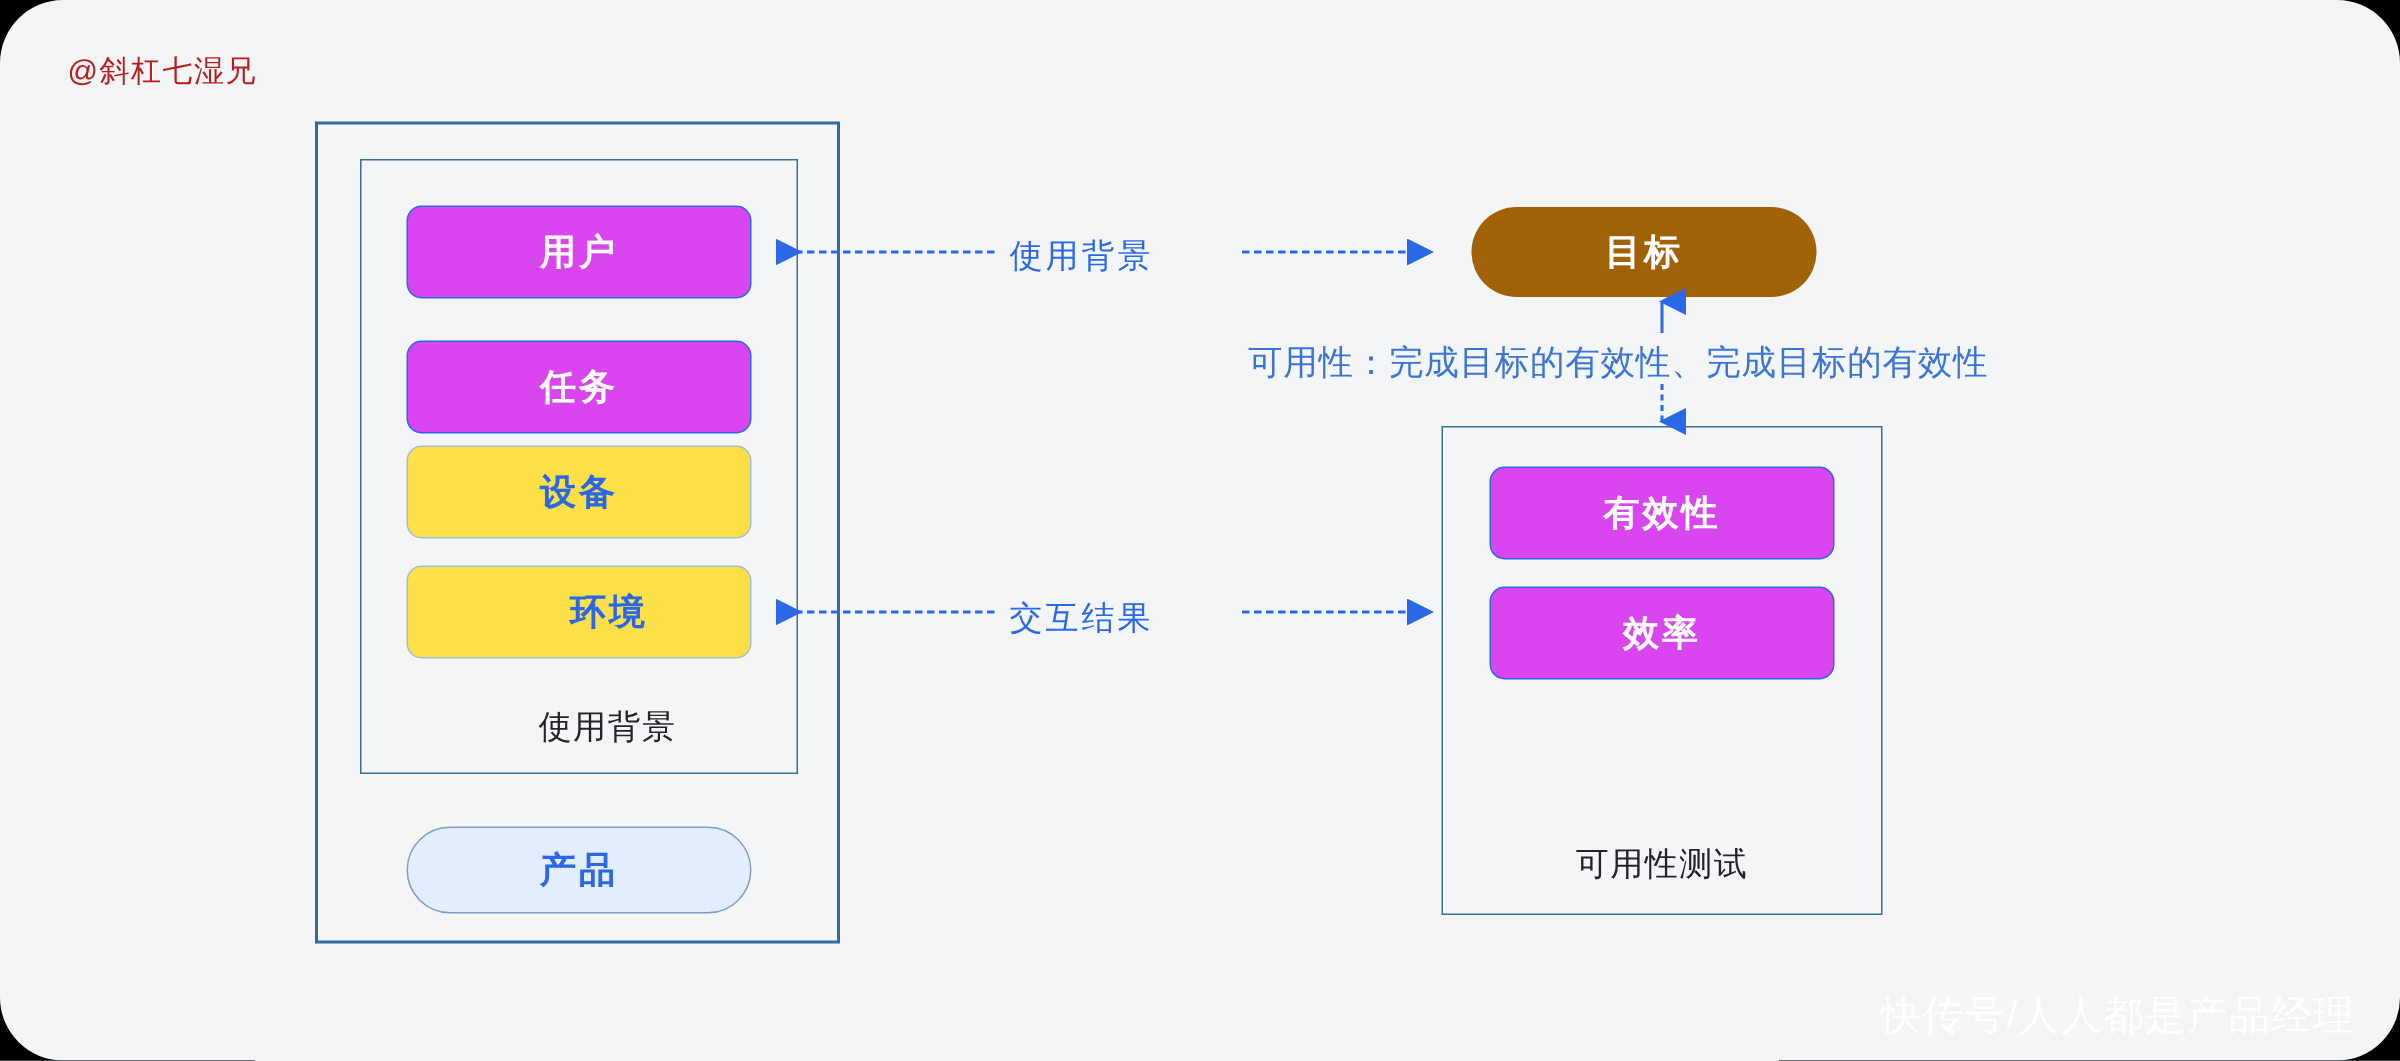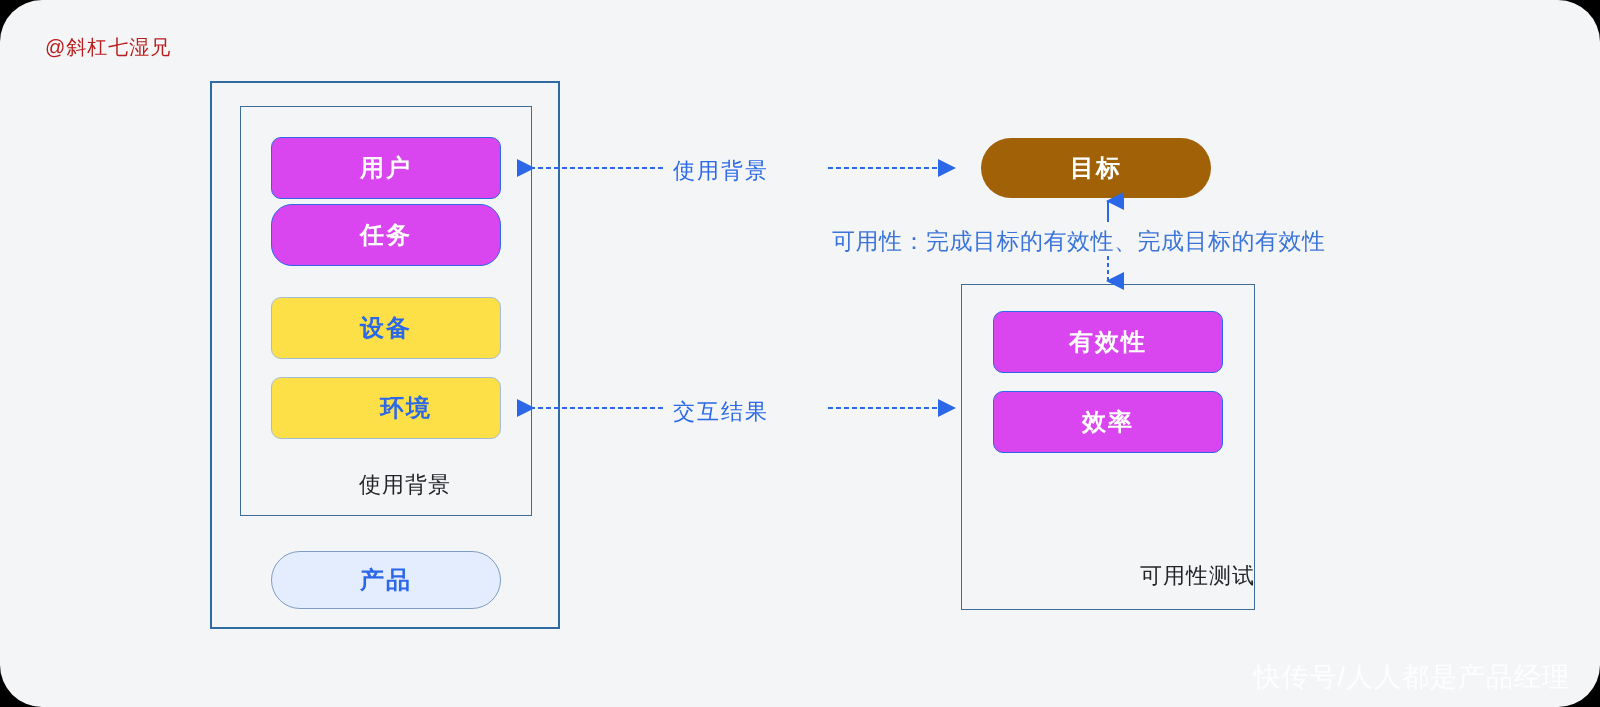--- a/index.html
+++ b/index.html
@@ -146,21 +146,21 @@
     border: 1px solid #3d6d96;
     box-sizing: border-box;
     background: transparent;
   }
 
   .test-label {
     position: absolute;
     left: 961px;
     width: 294px;
     top: 561px;
-    text-align: right;
+    text-align: center;
     font-size: 22px;
     color: #222428;
     letter-spacing: 1px;
   }
 
   
   .conn-label {
     position: absolute;
     font-size: 22px;
     color: #2a68e8;
@@ -192,21 +192,21 @@
 <div id="canvas">
 
   <div class="wm-top">@斜杠七湿兄</div>
 
   <div class="outer-box"></div>
   <div class="inner-box"></div>
 
   <div class="chip solid" style="left:271px; top:137px;">
     <span>用户</span>
   </div>
-  <div class="chip solid" style="left:271px; top:204px;border-radius:21px;">
+  <div class="chip solid" style="left:271px; top:227px;">
     <span>任务</span>
   </div>
   <div class="chip ghost" style="left:271px; top:297px;">
     <span>设备</span>
   </div>
   <div class="chip ghost" style="left:271px; top:377px;padding-left:40px;">
     <span>环境</span>
   </div>
 
   <div class="ctx-label" style="top:470px;">使用背景</div>

